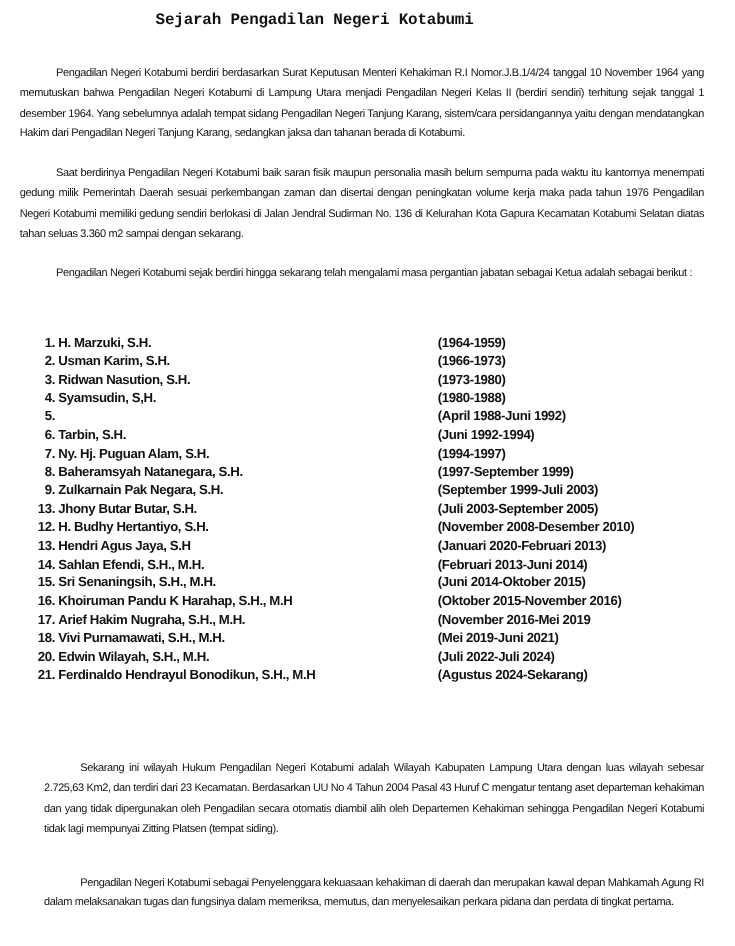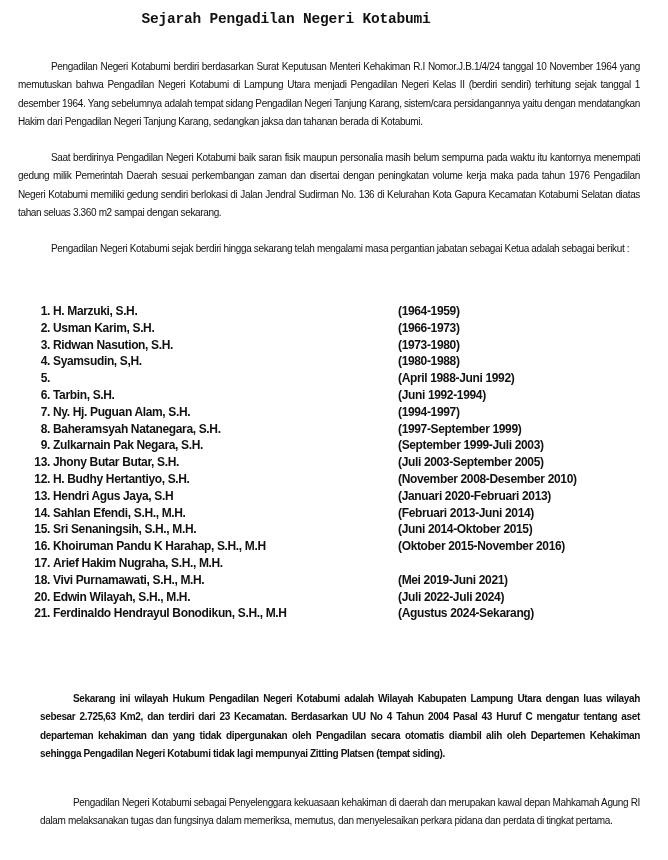--- a/index.html
+++ b/index.html
@@ -13,21 +13,21 @@
     text-align: center; font-weight: bold; font-size: 14.5px; letter-spacing: -0.2px; font-family: Liberation Mono, monospace;
   }
   .para {
     position: absolute; margin: 0;
     font-size: 10px; line-height: 18.4px; text-align: justify;
     text-indent: 33px; letter-spacing: -0.35px;
   }
   .p1 { top: 58px; left: 18px; width: 622px; }
   .p2 { top: 149px; left: 18px; width: 622px; }
   .p3 { top: 240px; left: 18px; width: 622px; }
-  .p4 { top: 690px; left: 40px; width: 600px; font-weight: bold; }
+  .p4 { top: 690px; left: 40px; width: 600px; }
   .p5 { top: 794px; left: 40px; width: 600px; }
   .heads {
     position: absolute; top: 303px; left: 0; width: 668px; margin: 0; padding: 0; list-style: none;
   }
   .heads li {
     position: relative; height: 16.8px; font-weight: bold; font-size: 12px; letter-spacing: -0.35px;
     line-height: 16.8px;
   }
   .heads .num { position: absolute; right: 618px; text-align: right; }
   .heads .name { position: absolute; left: 53px; }
@@ -113,20 +113,21 @@
       <span class="period">(Juni 2014-Oktober 2015)</span>
     </li>
     <li>
       <span class="num">16.</span>
       <span class="name">Khoiruman Pandu K Harahap, S.H., M.H</span>
       <span class="period">(Oktober 2015-November 2016)</span>
     </li>
     <li>
       <span class="num">17.</span>
       <span class="name">Arief Hakim Nugraha, S.H., M.H.</span>
+      <span class="period">(November 2016-Mei 2019</span>
     </li>
     <li>
       <span class="num">18.</span>
       <span class="name">Vivi Purnamawati, S.H., M.H.</span>
       <span class="period">(Mei 2019-Juni 2021)</span>
     </li>
     <li>
       <span class="num">20.</span>
       <span class="name">Edwin Wilayah, S.H., M.H.</span>
       <span class="period">(Juli 2022-Juli 2024)</span>

